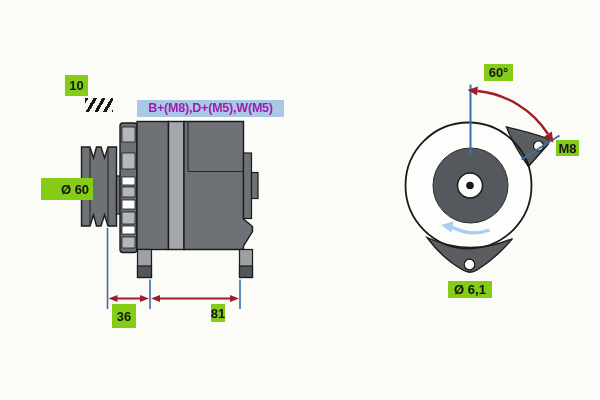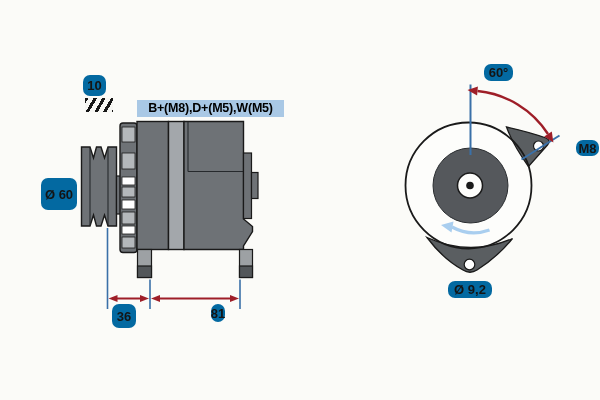--- a/index.html
+++ b/index.html
@@ -6,33 +6,32 @@
   #stage{
     position:relative;
     width:600px;height:400px;
     background:#fbfbf8;
     font-family:"Liberation Sans", sans-serif;
     overflow:hidden;
   }
   #drawing{position:absolute;left:0;top:0;}
   .label-yellow{
     position:absolute;
-    background:#0369a1;
+    background:#84cc16;
     color:#141414;
     font-weight:bold;
     font-size:13px;
     display:flex;align-items:center;justify-content:center;
     white-space:nowrap;
     line-height:1;
-    border-radius:7px;
   }
   .label-blue{
     position:absolute;
     background:#a9c8e5;
-    color:#000000;
+    color:#a21caf;
     font-weight:bold;
     font-size:12.5px;
     letter-spacing:-0.2px;
     display:flex;align-items:center;justify-content:center;
     white-space:nowrap;
     line-height:1;
   }
   .hatch{
     position:absolute;
     background:repeating-linear-gradient(120deg,
@@ -139,30 +138,30 @@
       <line x1="521.5" y1="159.5" x2="559.5" y2="135.5" stroke="#3a70a8" stroke-width="2"></line>
 
       <g>
         <path d="M477.5,91 A95,95 0 0 1 548,134" fill="none" stroke="#9e1e28" stroke-width="2.4"></path>
         <polygon points="467.5,90 477.9,86.5 477.1,95.5" fill="#9e1e28"></polygon>
         <polygon points="553.4,142.4 551.8,131.6 544.2,136.4" fill="#9e1e28"></polygon>
       </g>
     </g>
   </svg>
 
-  <div class="label-yellow" style="left:83px;top:75px;width:23px;height:21px;">10</div>
+  <div class="label-yellow" style="left:65px;top:75px;width:23px;height:21px;">10</div>
 
   <div class="hatch" style="left:85px;top:98px;width:28px;height:14px;"></div>
 
   <div class="label-blue" style="left:137px;top:100px;width:147px;height:17px;">B+(M8),D+(M5),W(M5)</div>
 
-  <div class="label-yellow" style="left:41px;top:178px;width:36px;height:32px;">Ø 60</div>
+  <div class="label-yellow" style="left:41px;top:178px;width:36px;height:22px;padding-left:16px;">Ø 60</div>
 
   <div class="label-yellow" style="left:112px;top:304px;width:24px;height:24px;">36</div>
 
   <div class="label-yellow" style="left:211px;top:304px;width:14px;height:18px;">81</div>
 
   <div class="label-yellow" style="left:484px;top:64px;width:29px;height:17px;">60°</div>
 
-  <div class="label-yellow" style="left:556px;top:140px;width:23px;height:16px;margin-left:20px;">M8</div>
+  <div class="label-yellow" style="left:556px;top:140px;width:23px;height:16px;">M8</div>
 
-  <div class="label-yellow" style="left:448px;top:281px;width:44px;height:17px;">Ø 9,2</div>
+  <div class="label-yellow" style="left:448px;top:281px;width:44px;height:17px;">Ø 6,1</div>
 </div>
 
 </body></html>

